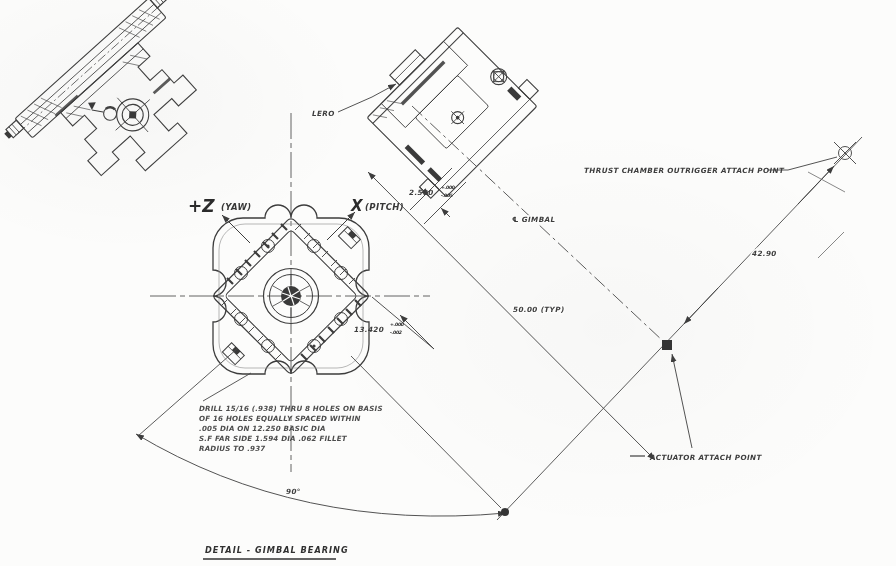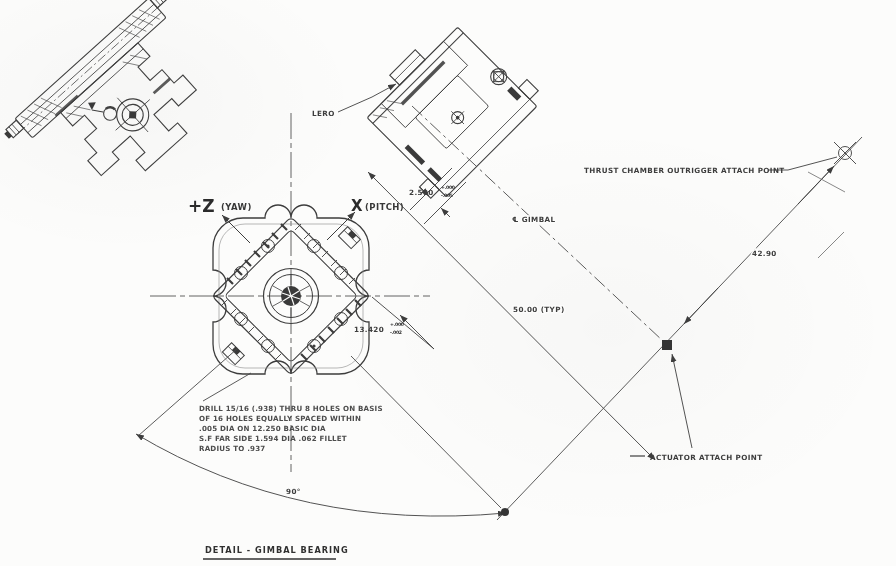--- a/index.html
+++ b/index.html
@@ -3,20 +3,21 @@
 <meta charset="utf-8">
 <style>
   html,body{margin:0;padding:0;background:#ffffff;}
   .canvas{
     position:relative;width:896px;height:566px;overflow:hidden;
     background:
       radial-gradient(ellipse 340px 220px at 14% 18%, rgba(0,0,0,0.025), transparent 70%),
       radial-gradient(ellipse 420px 300px at 68% 58%, rgba(0,0,0,0.018), transparent 70%),
       #fcfcfb;
     font-family:"DejaVu Sans", sans-serif;
+    font-style:italic;
   }
   svg{position:absolute;left:0;top:0;}
   svg text{
     fill:#3d3d3d;
     font-family:"DejaVu Sans", sans-serif;
     letter-spacing:0.4px;
     paint-order:stroke;
     stroke:#fcfcfb;
     stroke-width:0;
   }

